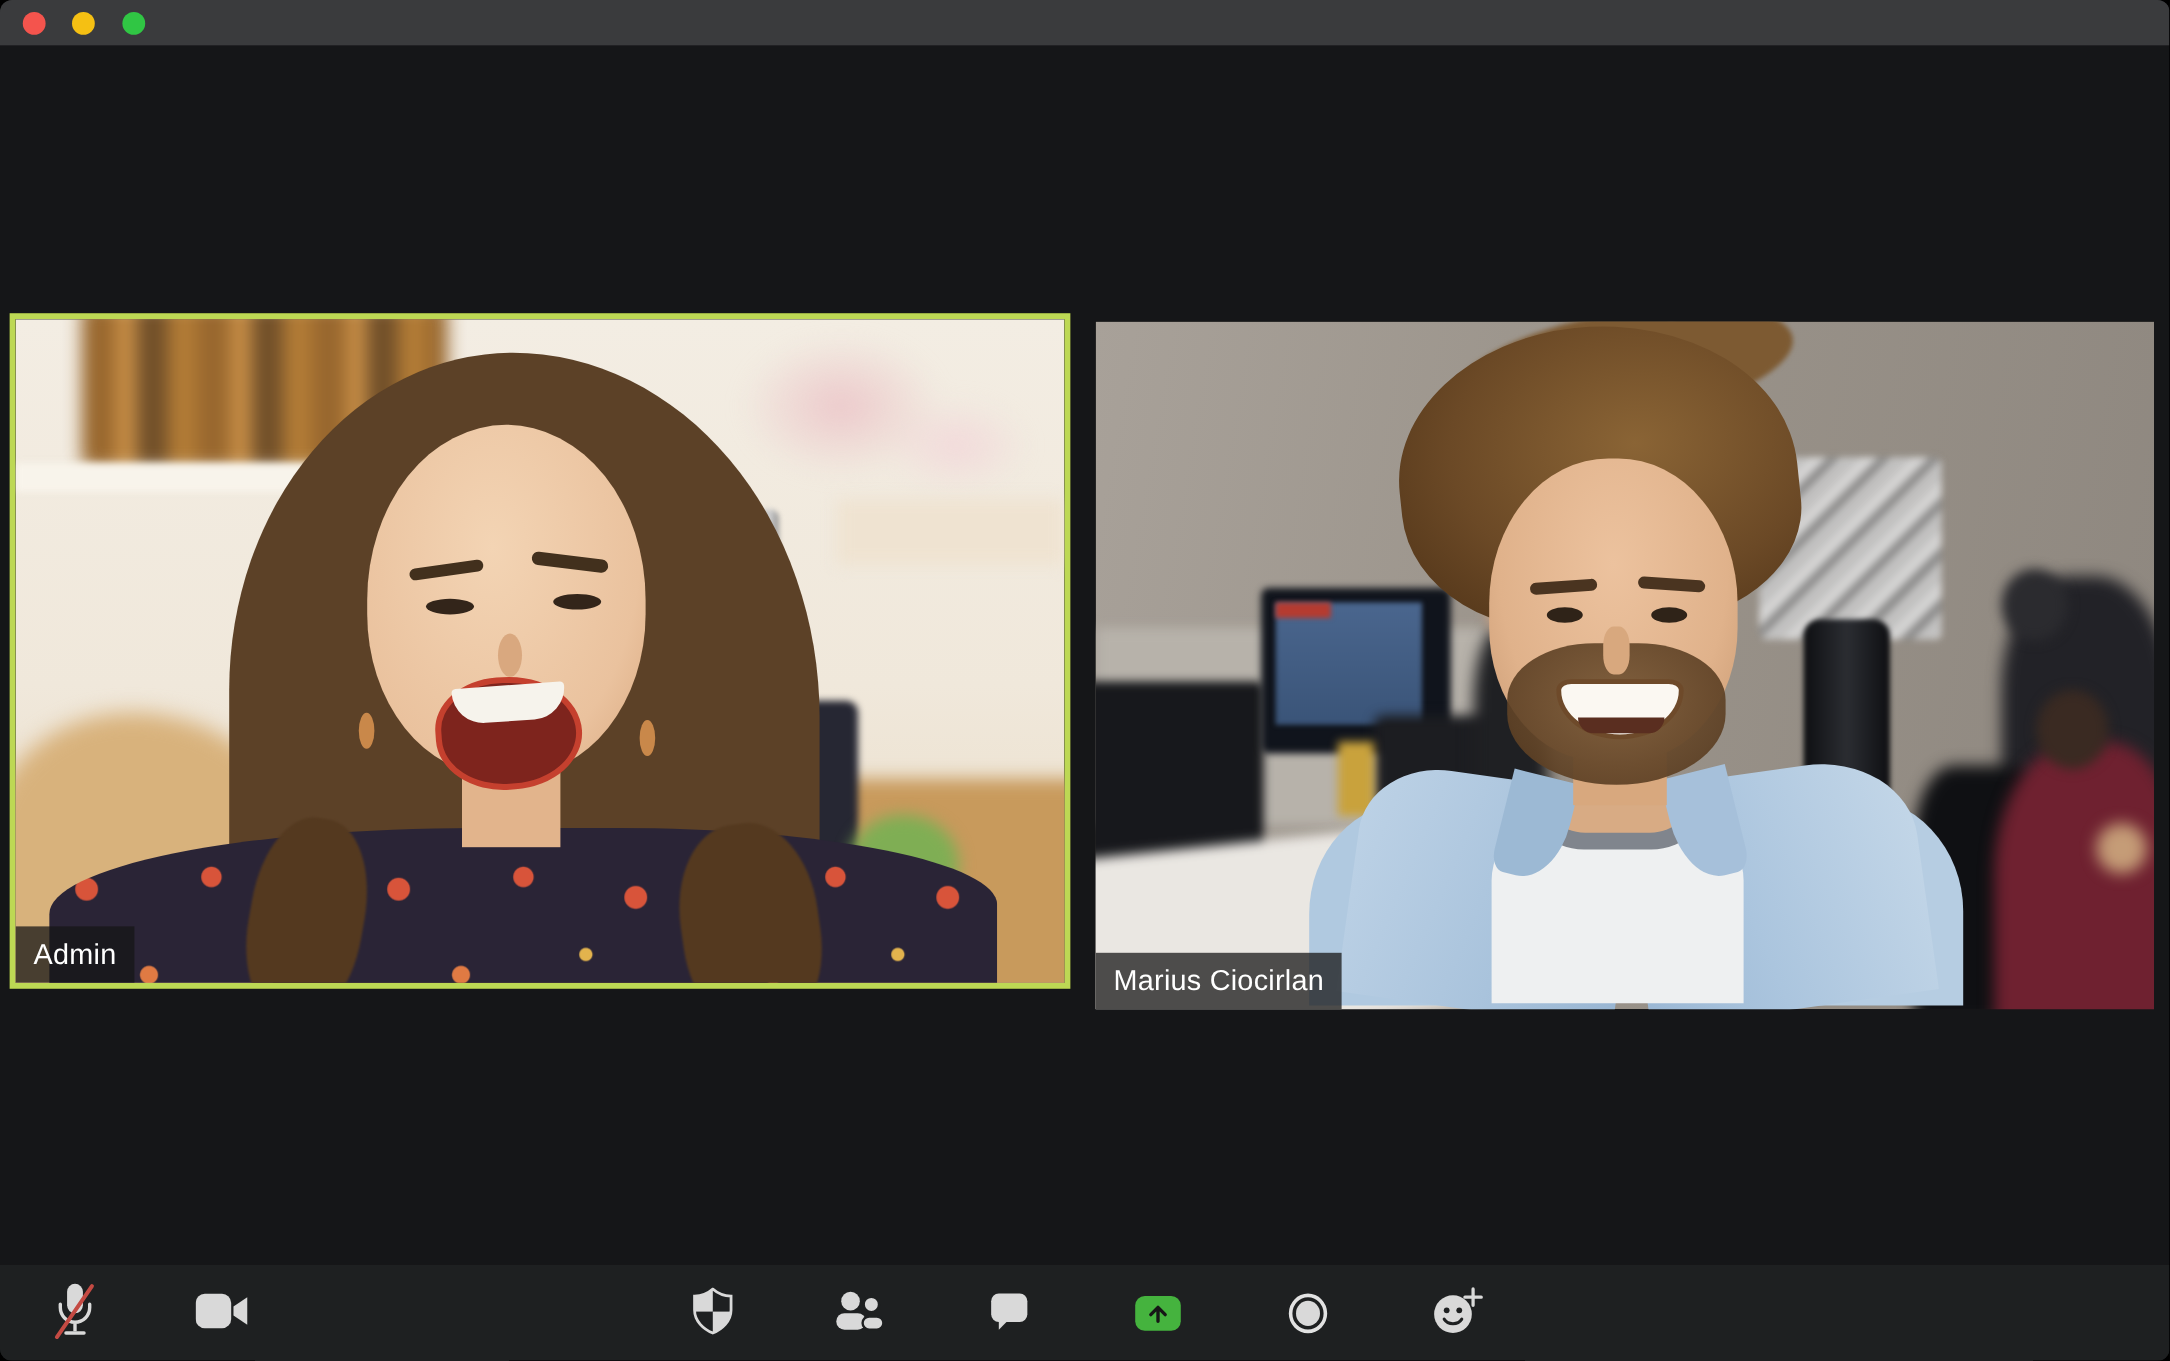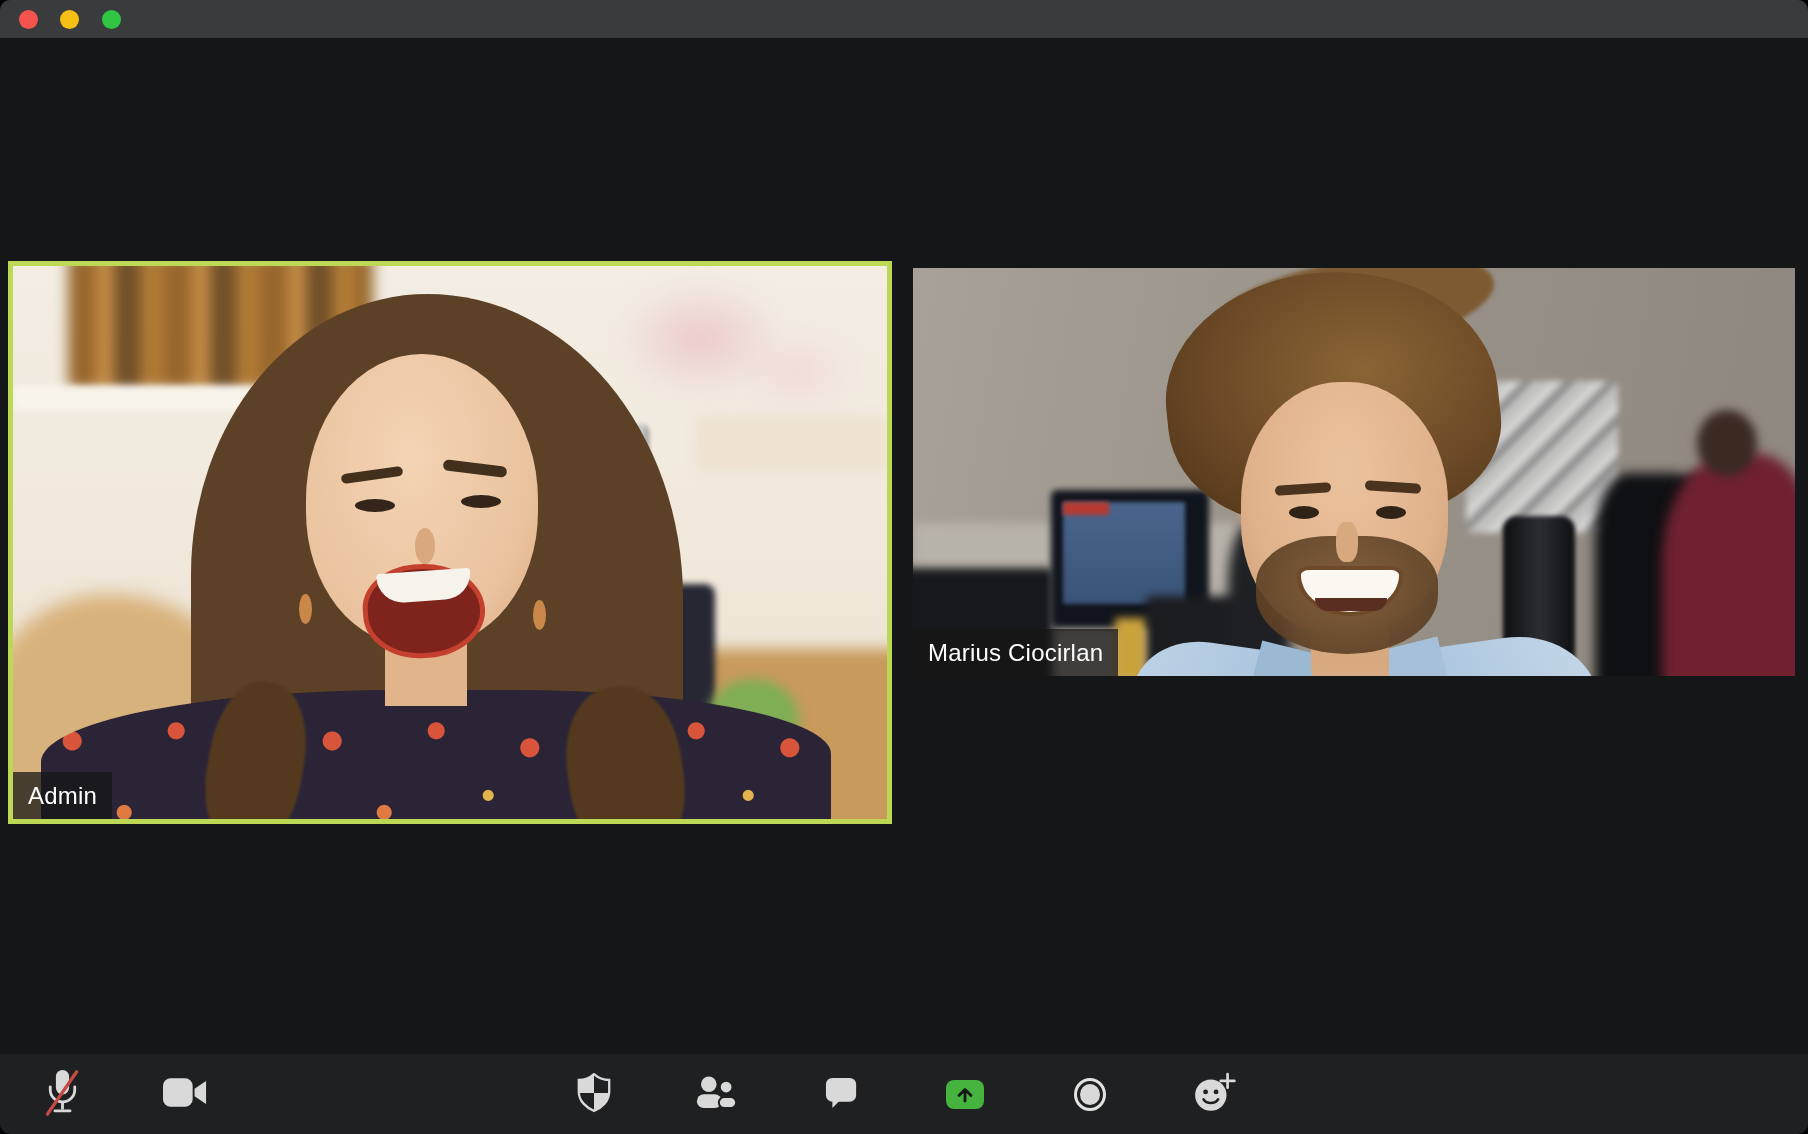--- a/index.html
+++ b/index.html
@@ -13,21 +13,21 @@
   .tl-btn { position:absolute; top:10px; width:19px; height:19px; border-radius:50%; }
   .tl-close { left:19px;  background:#f4544d; }
   .tl-min   { left:60px;  background:#f5c013; }
   .tl-max   { left:102px; background:#30c644; }
 
   
   .stage { position:absolute; left:0; top:38px; right:0; bottom:80px; background:#151618; }
 
   .tile { position:absolute; overflow:hidden; background:#000; }
   .tile-admin  { left:8px;  top:261px; width:884px; height:563px; border:5px solid #bdd854; }
-  .tile-marius { left:913px; top:268px; width:882px; height:408px; }
+  .tile-marius { left:913px; top:268px; width:882px; height:573px; }
 
   .name-label { position:absolute; left:0; bottom:0; height:47px; line-height:47px;
                 padding:0 15px; background:rgba(22,22,22,.74); color:#fff;
                 font-size:24px; letter-spacing:.2px; z-index:40; white-space:nowrap; }
 
   .art, .art div { position:absolute; }
   .art { inset:0; }
 
   
   .lt-bg { inset:0; background:linear-gradient(180deg,#f3ede3 0%,#f0e8db 55%,#e9dcc6 100%); }

